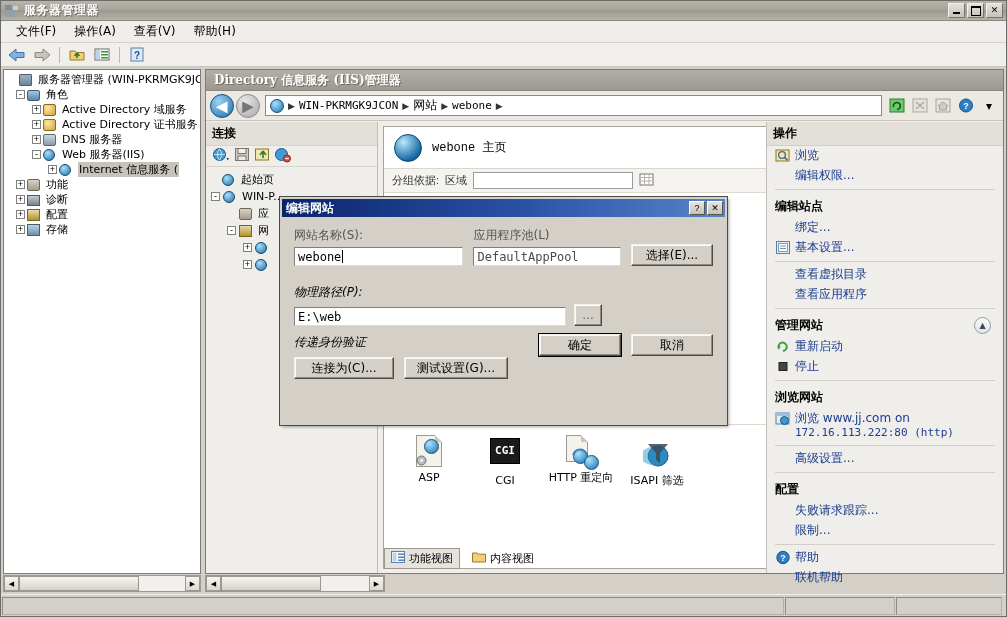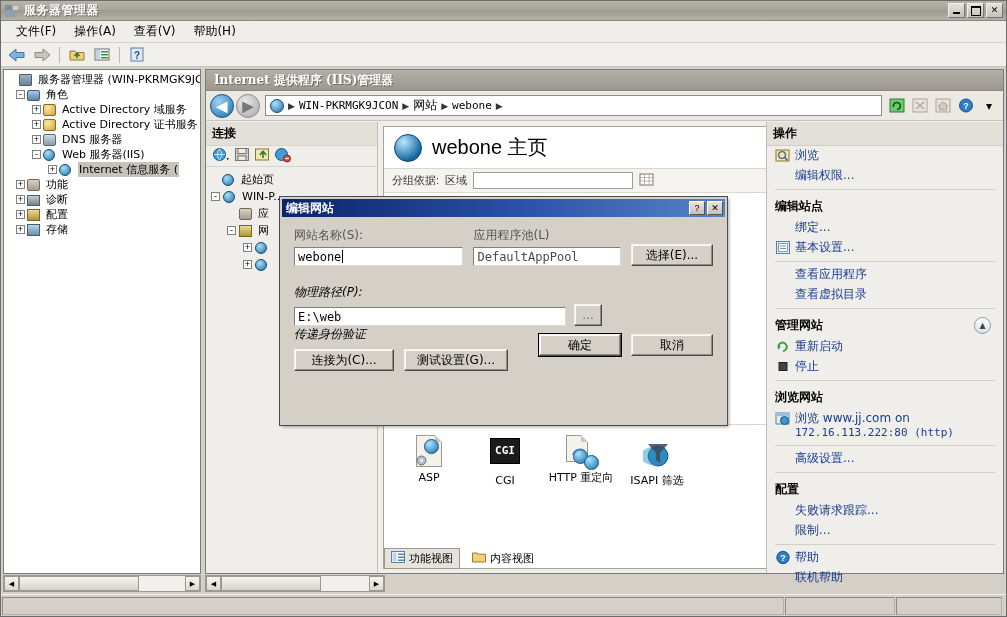--- a/index.html
+++ b/index.html
@@ -170,21 +170,21 @@
   .content-col {
     position:absolute; left:173px; top:52px; right:206px; bottom:0;
     background:#fff; border:1px solid #a8a49c; margin:4px;
     overflow:hidden;
   }
   .page-title-row { display:flex; align-items:center; height:42px; padding-left:10px; gap:10px;
     border-bottom:1px solid #d9d5cd;}
   .pt-globe { width:28px;height:28px;border-radius:50%;
     background: radial-gradient(circle at 33% 28%, #b8e8ff, #1769a5 70%, #0d4a79);
     border:1px solid #0f4369; flex:none;}
-  .pt-text { font-size:20px; color:#000; font-family:Liberation Sans, sans-serif;text-align:right; }
+  .pt-text { font-size:12px; color:#000; font-family:Liberation Mono, monospace;text-align:right; }
   .filterbar { height:24px; display:flex; align-items:center; gap:6px; padding:0 8px;
     background:#f4f3ef; border-bottom:1px solid #dcd8d0; font-size:11px; color:#333;}
   .fb-combo { width:160px;height:17px;background:#fff;border:1px solid #9c9c9c;}
   .section-hdr { font-weight:bold; font-size:12px; padding:6px 0 2px 12px;
     font-family:"DejaVu Serif", serif; border-bottom:1px solid #dcd8d0; margin:0 6px;}
   .icongrid { display:flex; padding:10px 4px 4px 10px; gap:6px; }
   .gitem { width:70px; text-align:center; font-size:11px; color:#000;
     font-family:"DejaVu Sans", sans-serif; line-height:1.15;}
   .gicon { width:34px;height:34px;margin:0 auto 3px auto; position:relative; }
   .doc-ico { width:26px;height:32px;background:#f4f2ea;border:1px solid #9a9a8e; margin:0 auto; position:relative;}
@@ -439,21 +439,21 @@
             <span class="ic-stor" style="display:block"></span>
             </span>
           <span class="tlabel">存储</span>
         </div>
 
       </div>
     </div>
 
     <div class="iispanel">
 
-      <div class="iis-header">Internet 提供程序 (IIS)管理器</div>
+      <div class="iis-header">Directory 信息服务 (IIS)管理器</div>
 
       <div class="addrbar">
         <div class="navbtn back">◀</div>
         <div class="navbtn fwd">▶</div>
         <div class="crumbbox">
           <span class="crumb-globe"></span>
           <span class="crumb-sep">▶</span>
           <span class="crumb">WIN-PKRMGK9JCON</span>
           <span class="crumb-sep">▶</span>
           <span class="crumb cjk">网站</span>
@@ -698,25 +698,25 @@
               <rect x="3.5" y="3.5" width="9" height="8" fill="#fff" stroke="#7f9cbd"></rect>
               <path d="M5 6 h6 M5 8.5 h6" stroke="#6f93bb"></path>
             </svg>
           </span>
           <span class="alabel">基本设置...</span>
         </div>
         <div class="act-sep"></div>
 
         <div class="act-item">
           <span class="aic"></span>
+          <span class="alabel">查看虚拟目录</span>
+        </div>
+        <div class="act-item">
+          <span class="aic"></span>
           <span class="alabel">查看应用程序</span>
-        </div>
-        <div class="act-item">
-          <span class="aic"></span>
-          <span class="alabel">查看虚拟目录</span>
         </div>
         <div class="act-sep"></div>
 
         <div class="act-grouphdr">
           <span>管理网站</span>
           <span class="collapse-btn">▲</span>
         </div>
         <div class="act-item">
           <span class="aic">
             <svg width="16" height="15" viewBox="0 0 16 15">
@@ -840,21 +840,21 @@
       <div style="margin-top:18px;">
         <div class="fld-label dark">物理路径(P):</div>
         <div class="row">
           <div class="txtbox" style="width:272px">
             <span>E:\web</span>
           </div>
           <div class="btn small-dot">...</div>
         </div>
       </div>
 
-      <div class="fld-label dark" style="">传递身份验证</div>
+      <div class="fld-label dark" style="margin-top:8px">传递身份验证</div>
 
       <div class="row" style="margin-top:6px; gap:10px;">
         <div class="btn" style="width:100px">连接为(C)...</div>
         <div class="btn" style="width:104px">测试设置(G)...</div>
       </div>
 
       <div class="row" style="position:absolute; right:12px; bottom:14px; gap:10px;">
         <div class="btn default" style="width:82px">确定</div>
         <div class="btn" style="width:82px">取消</div>
       </div>

